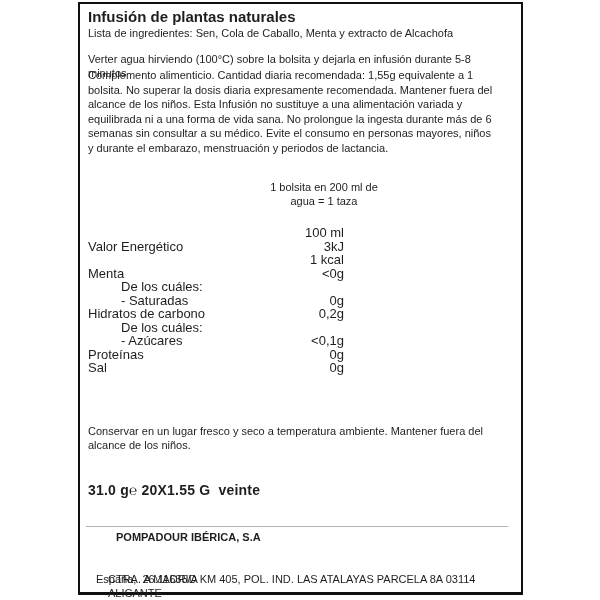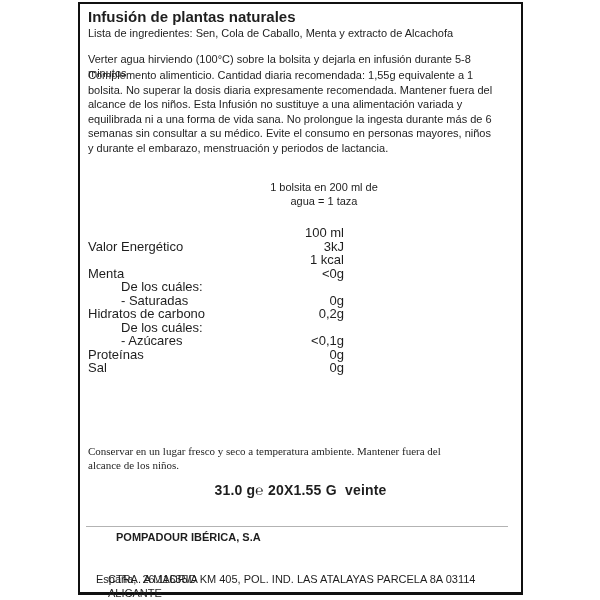--- a/index.html
+++ b/index.html
@@ -34,21 +34,20 @@
     line-height: 17px;
     white-space: pre-wrap;
   }
   .center { text-align: center; }
   .bold { font-weight: bold; }
   .qty {
     font-size: 14px;
     font-weight: bold;
     white-space: pre-wrap;
     letter-spacing: 0.2px;
-    text-align: center;
   }
   .ntable { left: 0; top: 222px; width: 441px; }
   .nrow { position: relative; height: 13.5px; font-size: 13px; line-height: 13.5px; }
   .nlabel { position: absolute; left: 8px; white-space: pre-wrap; }
   .nrow.indent .nlabel { left: 14px; margin-left: 27px; }
   .nvalue { position: absolute; left: 0; width: 264px; text-align: right; white-space: pre-wrap; }
   .divider {
     position: absolute;
     left: 6px;
     top: 522px;
@@ -118,21 +117,21 @@
     <div class="nrow">
       <span class="nlabel">Proteínas</span>
       <span class="nvalue">0g</span>
     </div>
     <div class="nrow">
       <span class="nlabel">Sal</span>
       <span class="nvalue">0g</span>
     </div>
   </div>
 
-  <div class="abs t" style="left:8px; top:440px; width:425px;font-family:Liberation Serif, serif;">Conservar en un lugar fresco y seco a temperatura ambiente. Mantener fuera del
+  <div class="abs t" style="left:8px; top:420px; width:425px;">Conservar en un lugar fresco y seco a temperatura ambiente. Mantener fuera del
 alcance de los niños.</div>
 
   <div class="abs qty" style="left:8px; top:478px; width:425px;">31.0 g℮ 20X1.55 G  veinte</div>
 
   <div class="divider"></div>
 
   <div class="abs t bold" style="left:8px; top:526px; width:425px;padding-left:28px;">POMPADOUR IBÉRICA, S.A</div>
 
   <div class="abs t" style="left:8px; top:568px; width:425px;margin-left:20px;">CTRA. A MADRID KM 405, POL. IND. LAS ATALAYAS PARCELA 8A 03114
 ALICANTE</div>

